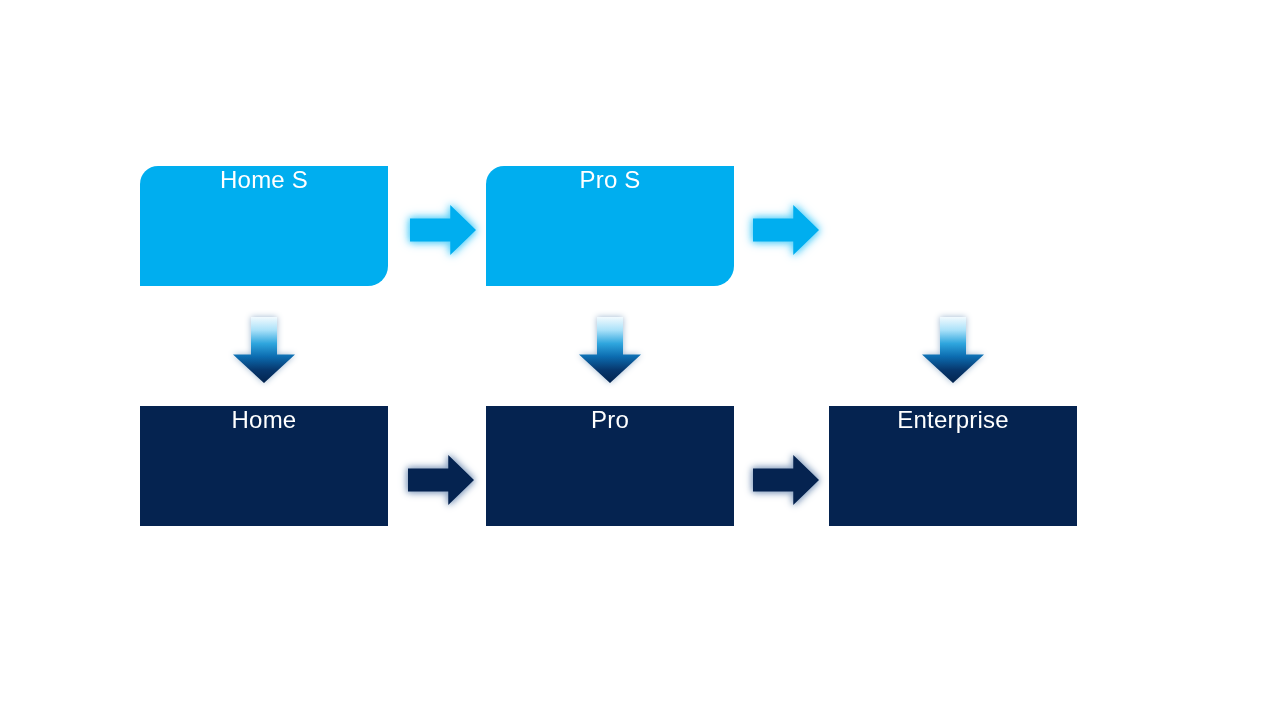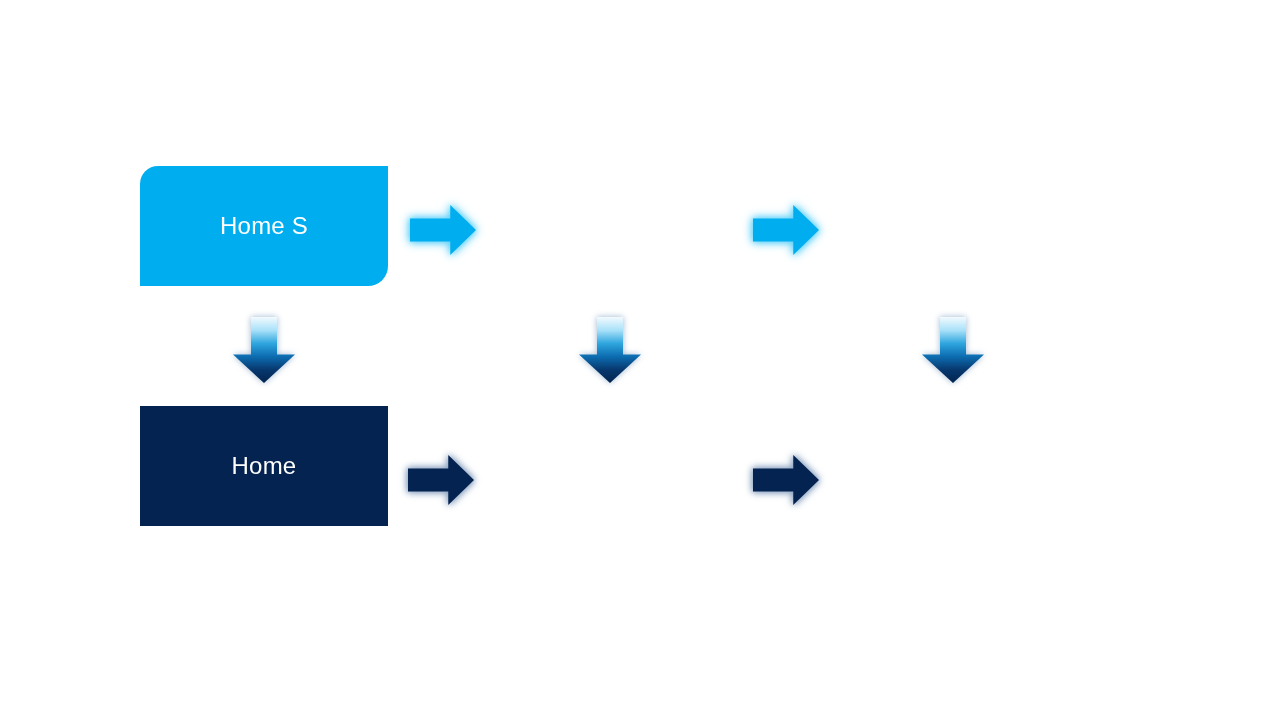--- a/index.html
+++ b/index.html
@@ -17,21 +17,21 @@
     width:1280px;height:720px;
     background:var(--background);
     font-family:"Liberation Sans", sans-serif;
     overflow:hidden;
   }
   .canvas{position:relative;width:1280px;height:720px;}
 
   .box{
     position:absolute;
     width:248px;height:120px;
-    display:flex;align-items:center;justify-content:center;
+    display:flex;justify-content:center;
     box-sizing:border-box;
   }
   .box-top{
     background:var(--light-blue);
     border-radius:18px 0 20px 0;
     top:166px;
   }
   .box-bottom{
     background:var(--navy);
     top:406px;
@@ -70,20 +70,23 @@
   .ad1{left:233px;} .ad2{left:579px;} .ad3{left:922px;}
 </style>
 </head>
 <body>
 
 <div class="canvas">
 
   <div class="box box-top col1">
     <span class="box-label">Home S</span>
   </div>
+  <div class="box box-top col2">
+    <span class="box-label">Pro S</span>
+  </div>
 
   <div class="arrow arrow-right top-arrow ar-top ar-gap1">
     <div class="shape"></div>
   </div>
   <div class="arrow arrow-right top-arrow ar-top ar-gap2">
     <div class="shape"></div>
   </div>
 
   <div class="arrow arrow-down ad ad1">
     <div class="shape"></div>
@@ -91,20 +94,26 @@
   <div class="arrow arrow-down ad ad2">
     <div class="shape"></div>
   </div>
   <div class="arrow arrow-down ad ad3">
     <div class="shape"></div>
   </div>
 
   <div class="box box-bottom col1">
     <span class="box-label">Home</span>
   </div>
+  <div class="box box-bottom col2">
+    <span class="box-label">Pro</span>
+  </div>
+  <div class="box box-bottom col3">
+    <span class="box-label">Enterprise</span>
+  </div>
 
   <div class="arrow arrow-right bottom-arrow ar-bottom ar-gap1b">
     <div class="shape"></div>
   </div>
   <div class="arrow arrow-right bottom-arrow ar-bottom ar-gap2">
     <div class="shape"></div>
   </div>
 
 </div>
 

